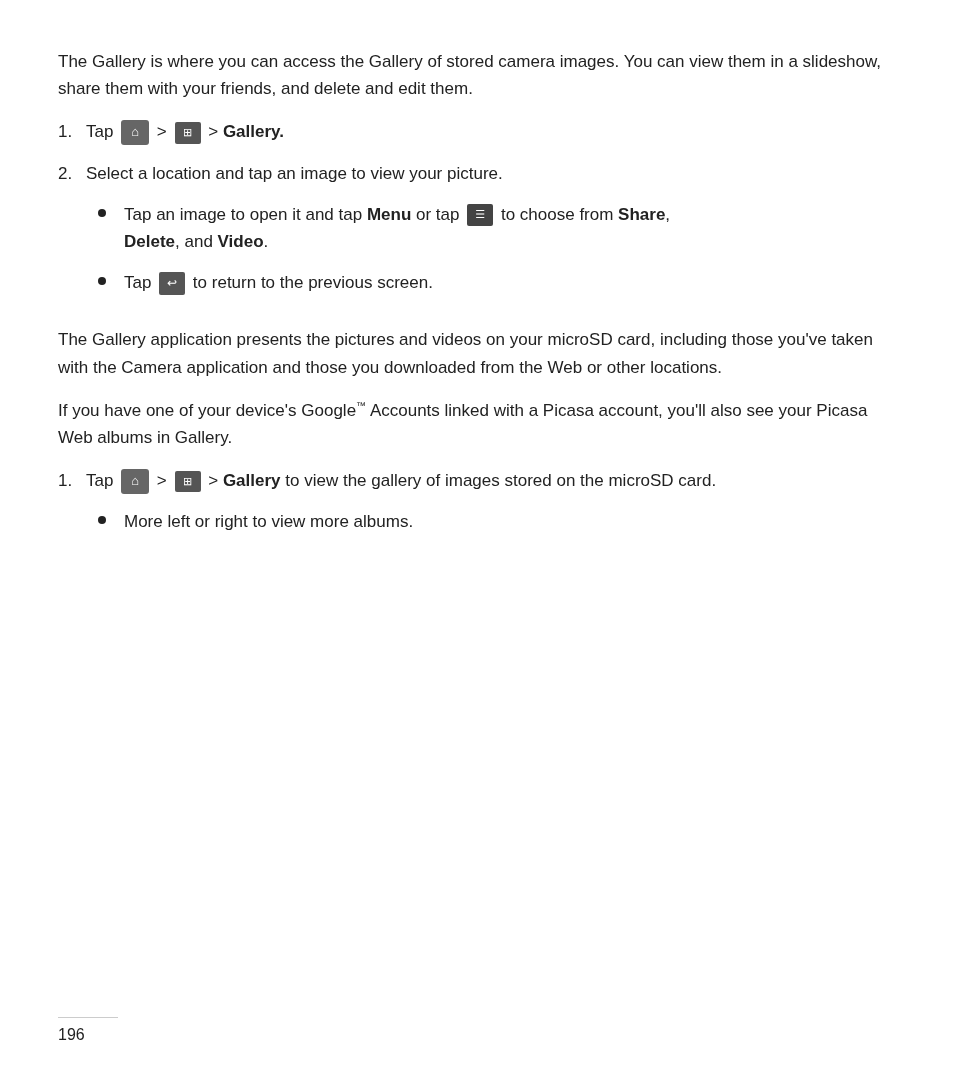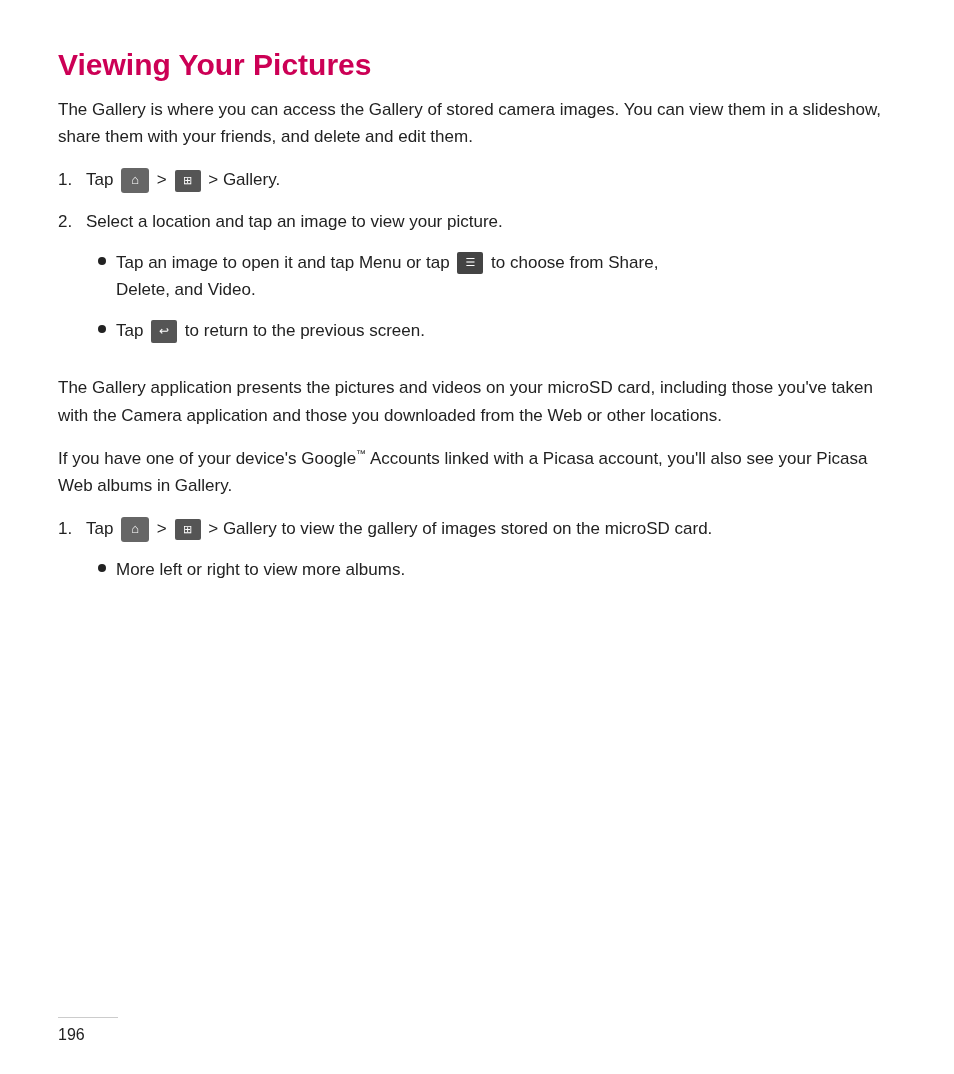--- a/index.html
+++ b/index.html
@@ -67,21 +67,21 @@
       margin-bottom: 14px;
     }
 
     .bullet-item {
       font-size: 17px;
       line-height: 1.6;
       color: #222222;
       margin-bottom: 14px;
       display: flex;
       align-items: flex-start;
-      gap: 10px;
+      gap: 18px;
     }
 
     .bullet-dot {
       width: 8px;
       height: 8px;
       border-radius: 50%;
       background: #222222;
       margin-top: 8px;
       flex-shrink: 0;
     }
@@ -144,21 +144,21 @@
       font-size: 12px;
       padding: 2px 4px;
       border-radius: 2px;
       margin: 0 3px;
       vertical-align: middle;
       min-width: 26px;
       min-height: 20px;
     }
 
     .bold {
-      font-weight: normal;
+      font-weight: bold;
     }
 
     .section-divider {
       margin-bottom: 30px;
     }
 
     .page-footer {
       position: absolute;
       bottom: 30px;
       left: 58px;
@@ -181,23 +181,20 @@
       vertical-align: super;
     }
   </style>
 </head>
 <body>
 
 <div class="page">
 
 
   <div class="section-divider">
-    <h2 class="section-title">
-      <span>Viewing Your Pictures</span>
-    </h2>
 
     <p class="body-text">The Gallery is where you can access the Gallery of stored camera images. You can view them in a slideshow, share them with your friends, and delete and edit them.</p>
 
     <div class="step">
       <span class="step-number">1.</span>
       <span class="step-content">
         Tap
         <span class="inline-icon-home">⌂</span>
         &gt;
         <span class="inline-icon-grid">⊞</span>

